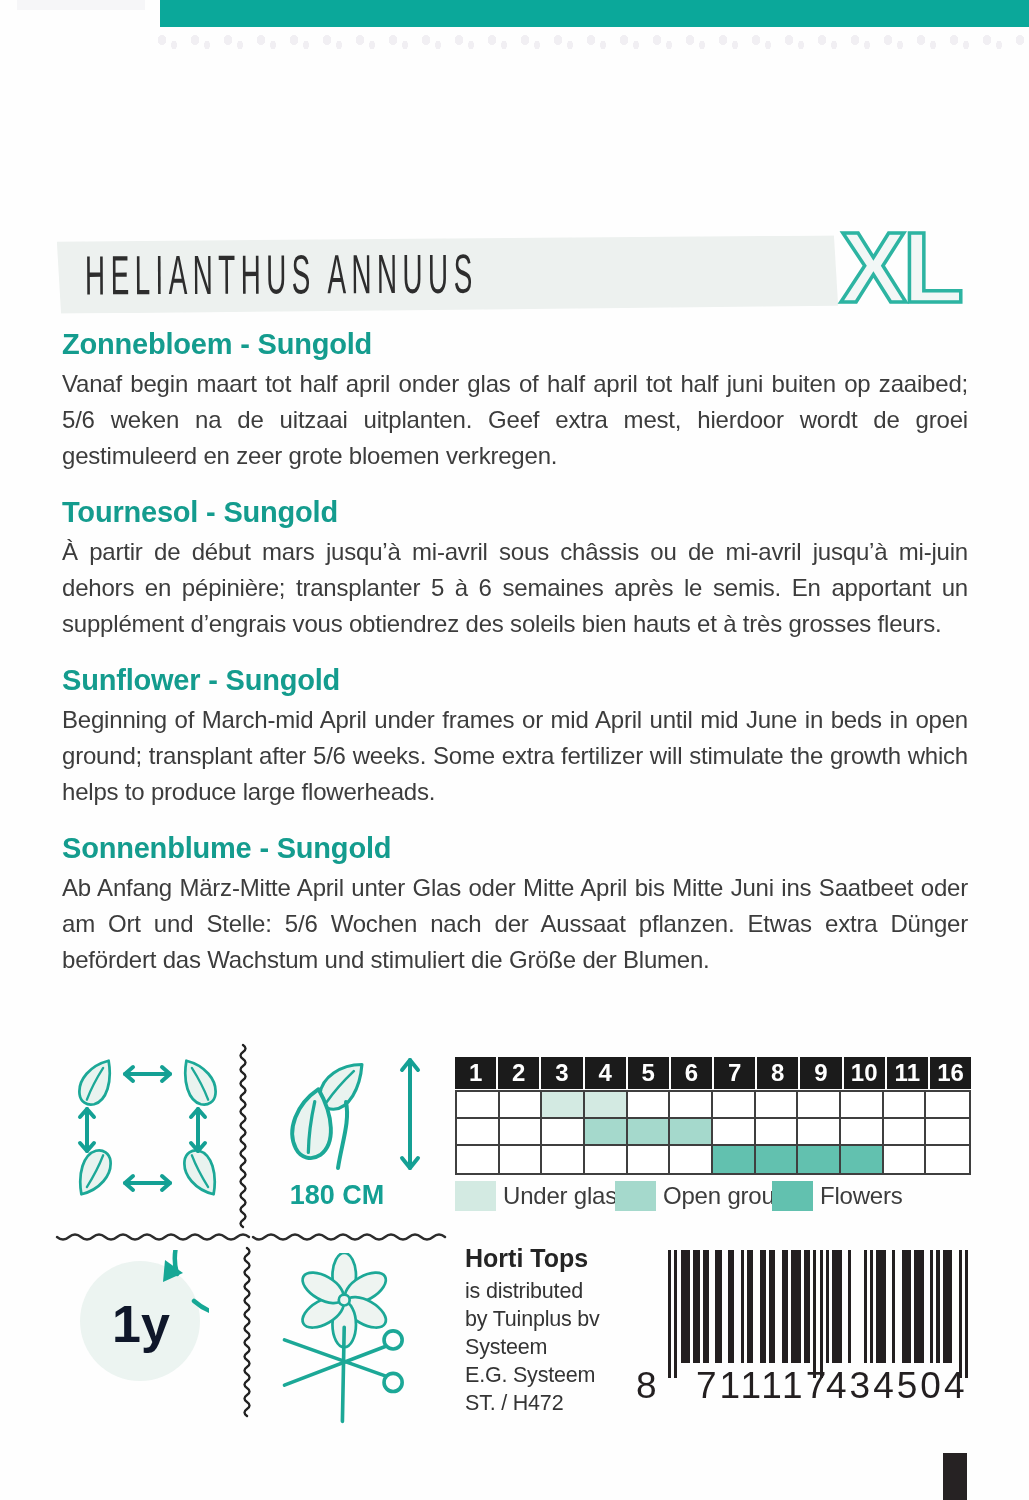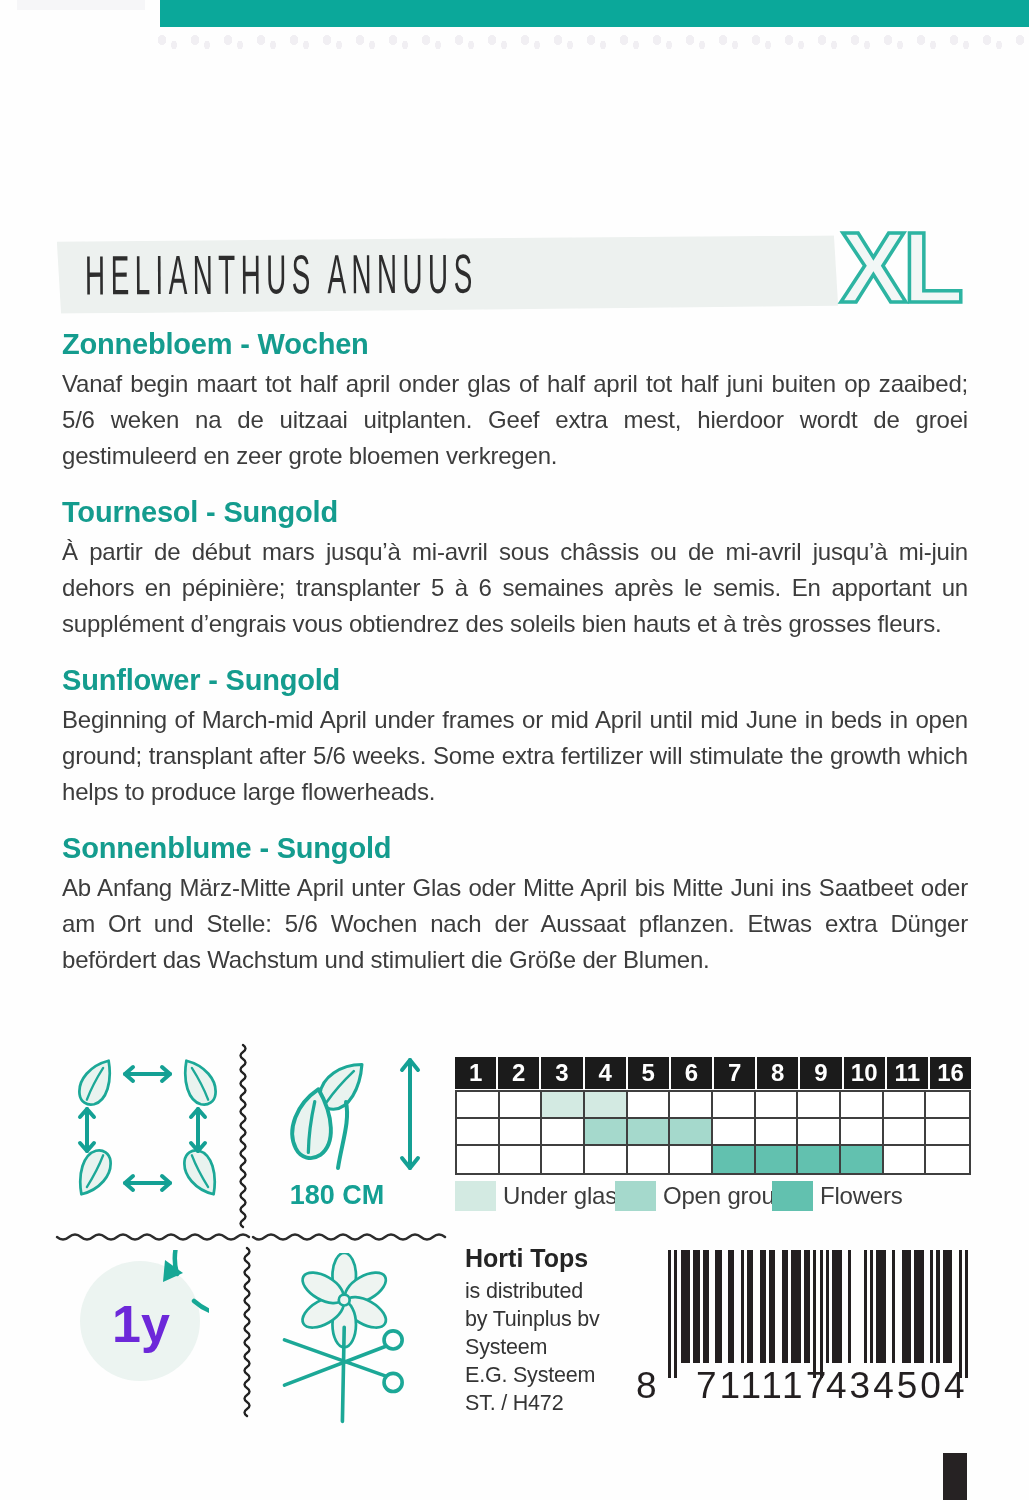--- a/index.html
+++ b/index.html
@@ -34,21 +34,21 @@
   
   .spacing-icon { position:absolute; left:55px; top:1052px; width:175px; height:150px; }
   .spacing-text { position:absolute; left:0; top:60px; width:175px; text-align:center; color:#14a094; font-weight:700; }
   .spacing-value { font-size:30px; line-height:30px; }
   .spacing-unit { font-size:26px; line-height:28px; }
   .height-icon { position:absolute; left:270px; top:1050px; width:165px; height:128px; }
   .height-label { position:absolute; left:272px; top:1180px; width:130px; text-align:center;
     font-size:27px; font-weight:700; color:#14a094; }
   .cycle-icon { position:absolute; left:73px; top:1250px; width:136px; height:140px; }
   .cycle-label { position:absolute; left:0; top:44px; width:136px; text-align:center;
-    font-size:52px; font-weight:700; color:#6d28d9; }
+    font-size:52px; font-weight:700; color:#0f172a; }
   .flower-icon { position:absolute; left:273px; top:1253px; width:137px; height:172px; }
 
   
   .divider-svg { position:absolute; overflow:visible; }
 
   
   .calendar { position:absolute; left:455px; top:1057px; width:516px; }
   .cal-header { display:flex; gap:2px; margin-bottom:1px; }
   .cal-head-cell { flex:1; height:32px; background:#1b1b1b; color:#ffffff;
     font-size:24px; font-weight:700; display:flex; align-items:center; justify-content:center; }
@@ -95,21 +95,21 @@
   <div class="topleft-strip"></div>
   <div class="pattern-row"></div>
 
   <div class="title-strip">
     <div class="species-title">HELIANTHUS ANNUUS</div>
   </div>
   <div class="xl-badge">XL</div>
 
   <div class="content">
     <section>
-      <h2 class="section-heading">Zonnebloem - Wochen</h2>
+      <h2 class="section-heading">Zonnebloem - Sungold</h2>
       <p class="section-body">Vanaf begin maart tot half april onder glas of half april tot half juni buiten op zaaibed; 5/6 weken na de uitzaai uitplanten. Geef extra mest, hierdoor wordt de groei gestimuleerd en zeer grote bloemen verkregen.</p>
     </section>
     <section>
       <h2 class="section-heading">Tournesol - Sungold</h2>
       <p class="section-body">À partir de début mars jusqu’à mi-avril sous châssis ou de mi-avril jusqu’à mi-juin dehors en pépinière; transplanter 5 à 6 semaines après le semis. En apportant un supplément d’engrais vous obtiendrez des soleils bien hauts et à très grosses fleurs.</p>
     </section>
     <section>
       <h2 class="section-heading">Sunflower - Sungold</h2>
       <p class="section-body">Beginning of March-mid April under frames or mid April until mid June in beds in open ground; transplant after 5/6 weeks. Some extra fertilizer will stimulate the growth which helps to produce large flowerheads.</p>
     </section>

